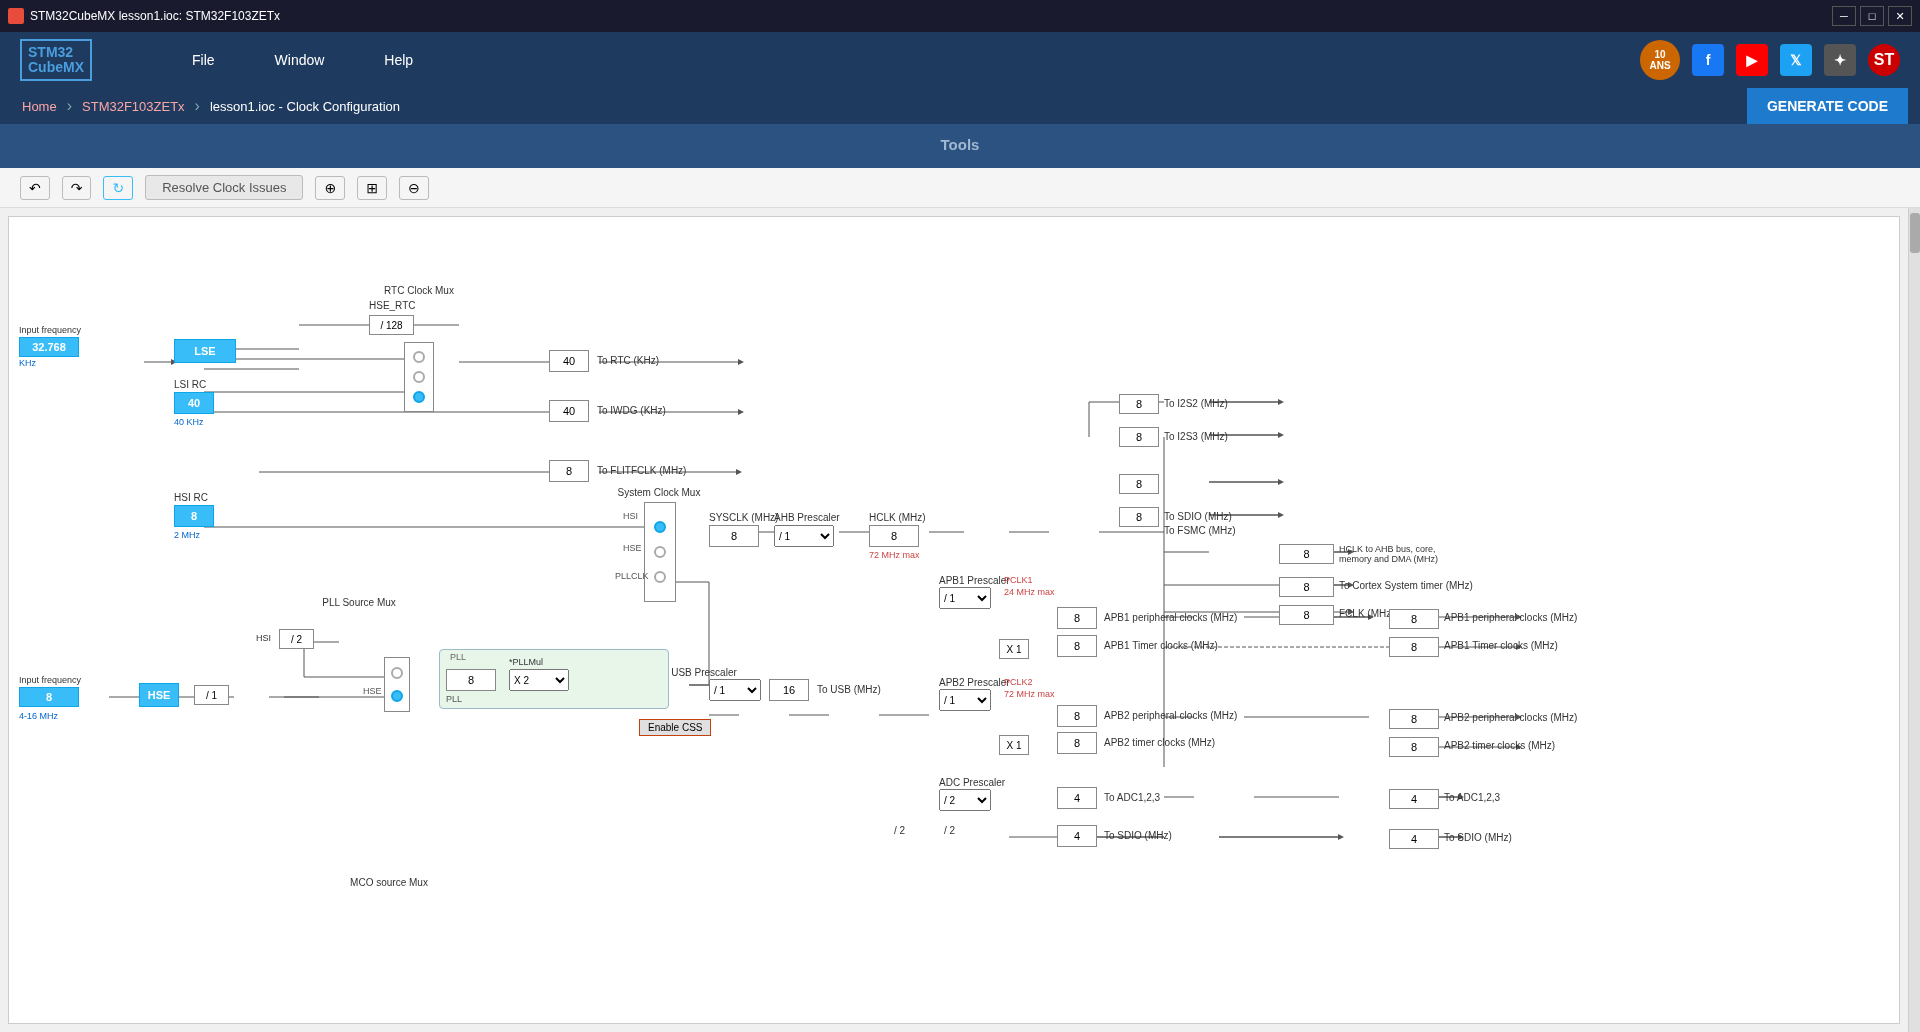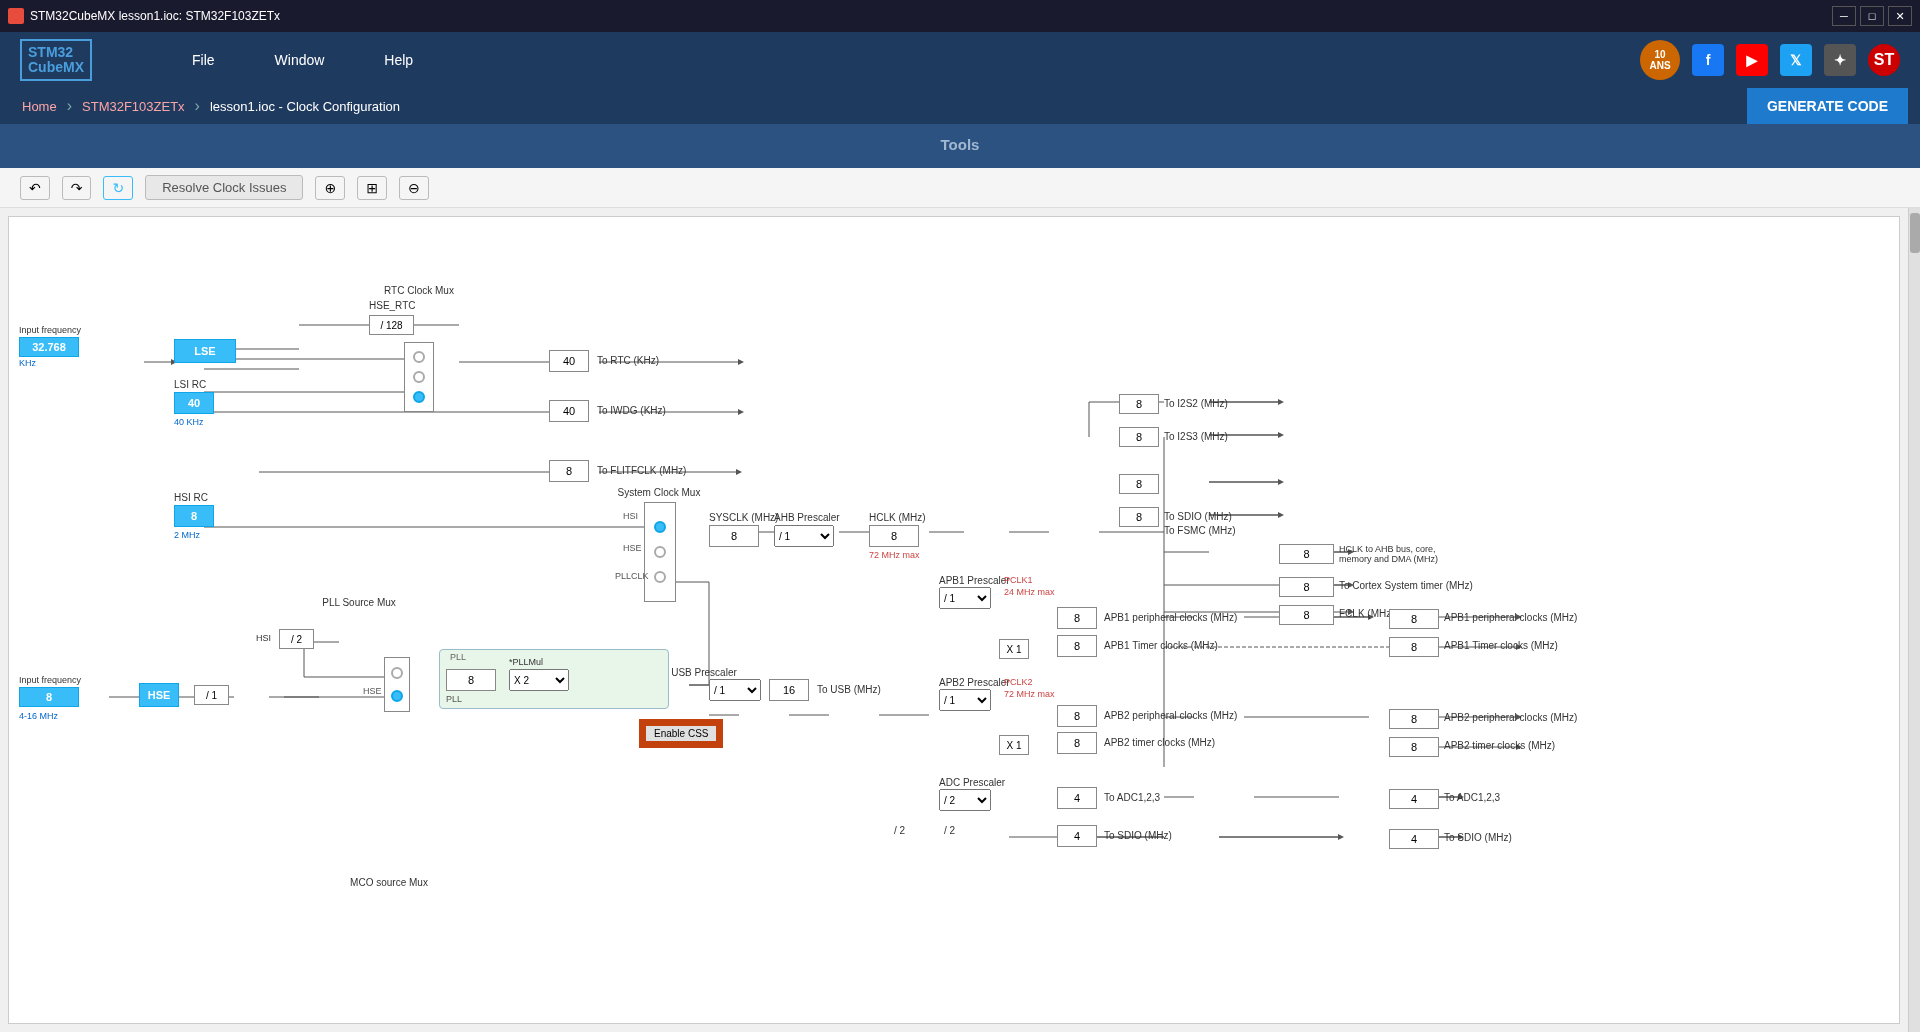--- a/index.html
+++ b/index.html
@@ -175,21 +175,21 @@
     .section-label {
       position: absolute;
       font-size: 10px;
       color: #333;
       text-align: center;
     }
 
     .enable-css-btn {
       position: absolute;
       background: #e0e0e0;
-      border: 7px solid #c2410c;
+      border: 1px solid #c2410c;
       font-size: 10px;
       padding: 2px 8px;
       cursor: pointer;
     }
 
     .pll-area {
       position: absolute;
       border: 1px solid #9bc;
       background: #e8f5e9;
     }

